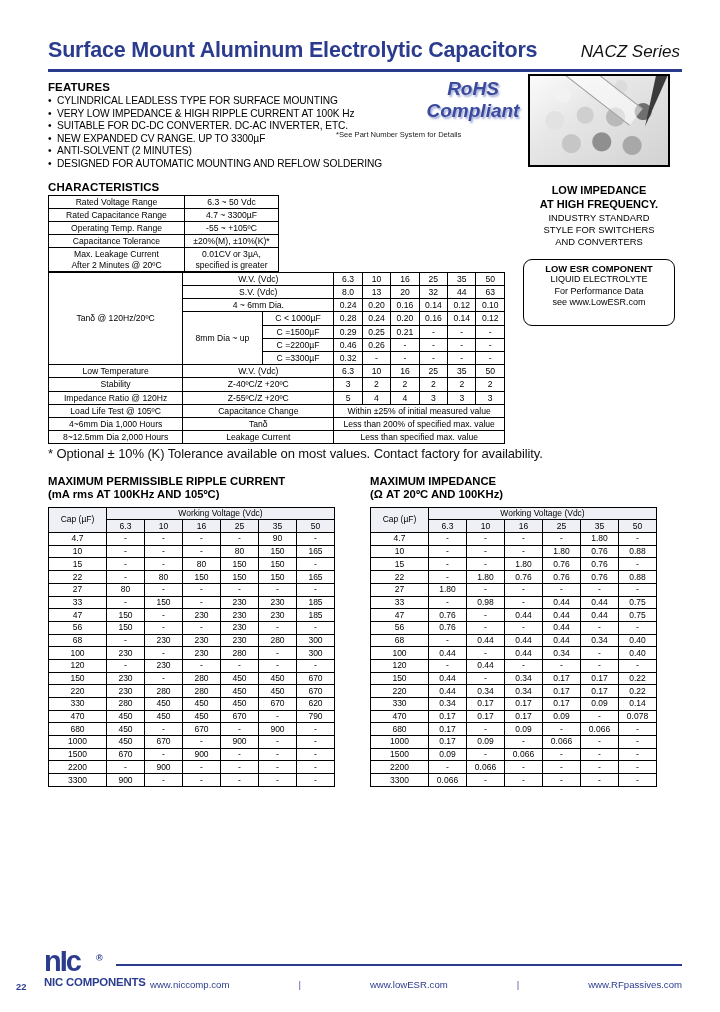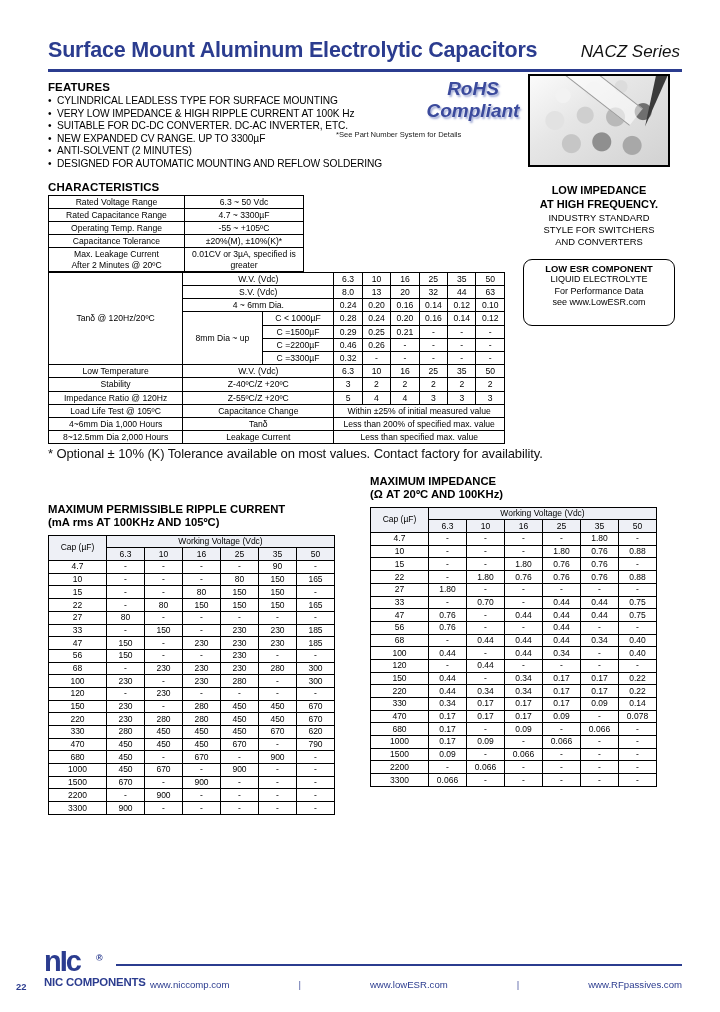--- a/index.html
+++ b/index.html
@@ -101,21 +101,21 @@
   table.grid { border-collapse: collapse; }
   table.grid td, table.grid th {
     border: 1px solid #000;
     font-size: 8.6px;
     text-align: center;
     padding: 1px 2px;
     line-height: 10.2px;
     font-weight: normal;
     color: #000;
   }
-  .char-table { width: 256px; margin-top: 2px; }
+  .char-table { width: 231px; margin-top: 2px; }
   .char-table td { height: 13px; }
   .char-table td.lab { width: 136px; }
 
   .tan-table { width: 457px; }
   .tan-table td { height: 12.6px; }
   .tan-table td.vcol { width: 28.5px; }
   .tan-table td.cname { width: 72px; text-align: center; margin-top: 40px; }
   .tan-table td.dia { width: 80px; }
   .tan-table td.rowlab { width: 135px; }
   .tan-table td.wide { text-align: center; }
@@ -134,21 +134,21 @@
     margin: 10px auto 0; width: 152px;
     border: 1.6px solid #000; border-radius: 9px;
     padding: 3px 2px 16px;
   }
   .esr-box .l1 { font-size: 9.4px; font-weight: bold; line-height: 11.6px; }
   .esr-box .l2 { font-size: 9px; line-height: 11.4px; }
 
   
   .tables-row { position: relative; padding: 14px 0 0 0; }
   .tbl-block { position: absolute; top: 14px; }
-  .tbl-left { left: 48px; margin-top: 28px; }
+  .tbl-left { left: 48px; }
   .tbl-right { left: 370px; }
   .tbl-title { font-size: 11.3px; font-weight: bold; line-height: 13.4px; }
   .dtable { margin-top: 5px; border-collapse: collapse; }
   .dtable th, .dtable td {
     border: 1px solid #000;
     font-size: 8.5px; font-weight: normal;
     text-align: center; padding: 0 2px; height: 12.7px;
     line-height: 11px; color: #000;
   }
   .dtable th { background: #eef0f6; }
@@ -643,21 +643,21 @@
               <td class="vcell">1.80</td>
               <td class="vcell">-</td>
               <td class="vcell">-</td>
               <td class="vcell">-</td>
               <td class="vcell">-</td>
               <td class="vcell">-</td>
             </tr>
             <tr>
               <td class="capcol">33</td>
               <td class="vcell">-</td>
-              <td class="vcell">0.70</td>
+              <td class="vcell">0.98</td>
               <td class="vcell">-</td>
               <td class="vcell">0.44</td>
               <td class="vcell">0.44</td>
               <td class="vcell">0.75</td>
             </tr>
             <tr>
               <td class="capcol">47</td>
               <td class="vcell">0.76</td>
               <td class="vcell">-</td>
               <td class="vcell">0.44</td>

